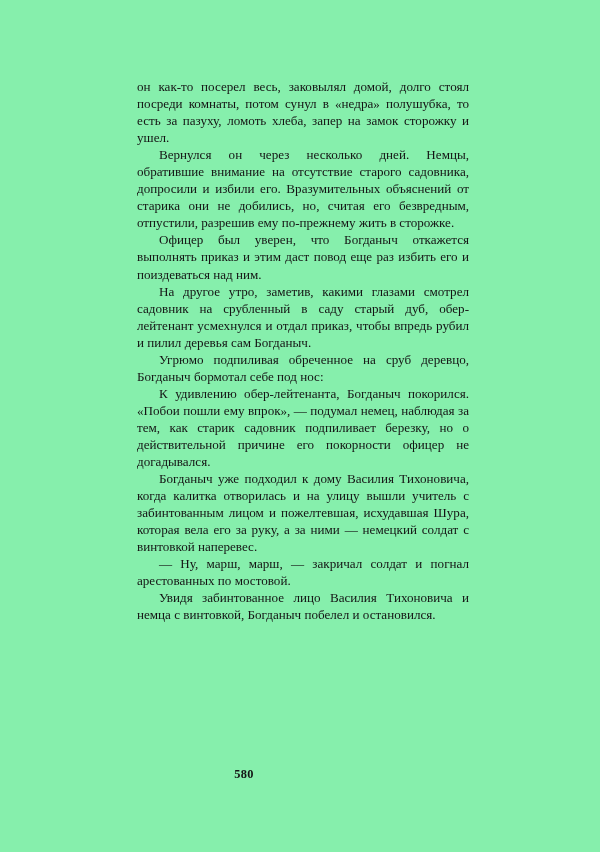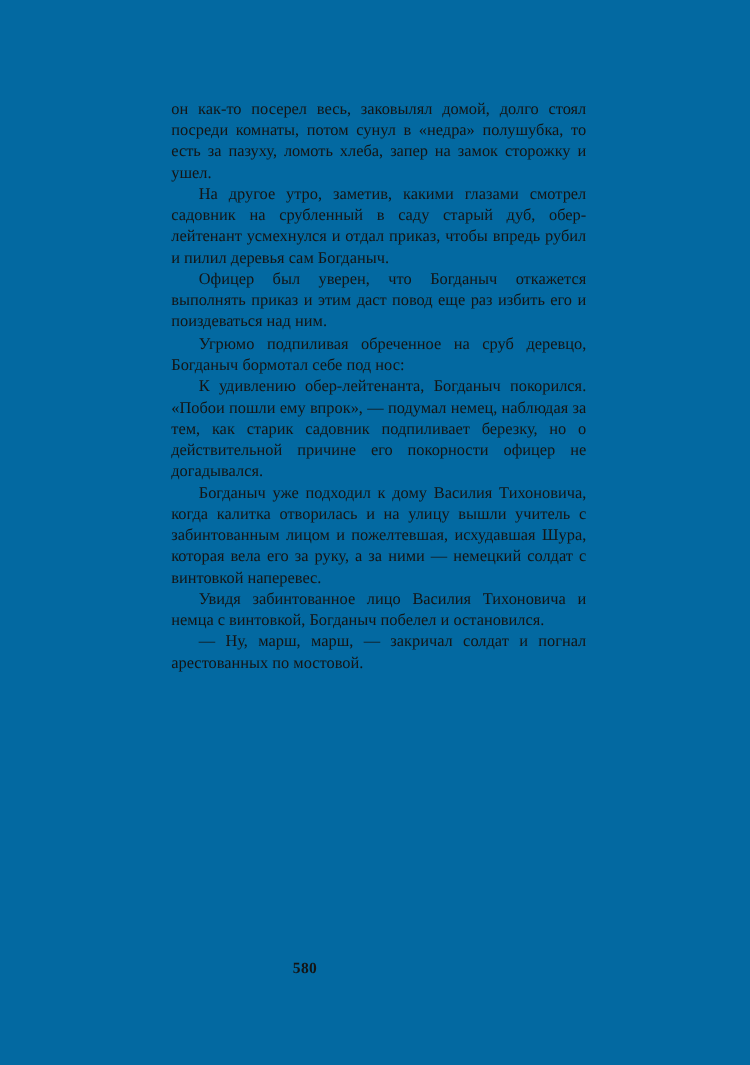--- a/index.html
+++ b/index.html
@@ -12,21 +12,21 @@
     height: 852px;
     background: #ffffff;
     font-family: "Liberation Serif", "DejaVu Serif", serif;
     color: #111111;
     overflow: hidden;
   }
   .page {
     position: relative;
     width: 600px;
     height: 852px;
-    background: #0369a1;
+    background: #86efac;
     box-sizing: border-box;
   }
   .text-block {
     position: absolute;
     left: 137px;
     top: 78px;
     width: 332px;
   }
   .para {
     margin: 0;
@@ -57,24 +57,25 @@
     color: #141414;
   }
 </style>
 </head>
 <body>
 
 <div class="page">
 
   <div class="text-block">
     <p class="para no-indent">он как-то посерел весь, заковылял домой, долго стоял посреди комнаты, потом сунул в «недра» полушубка, то есть за пазуху, ломоть хлеба, запер на замок сторожку и ушел.</p>
+    <p class="para">Вернулся он через несколько дней. Немцы, обратившие внимание на отсутствие старого садовника, допросили и избили его. Вразумительных объяснений от старика они не добились, но, считая его безвредным, отпустили, разрешив ему по-прежнему жить в сторожке.</p>
+    <p class="para">Офицер был уверен, что Богданыч откажется выполнять приказ и этим даст повод еще раз избить его и поиздеваться над ним.</p>
     <p class="para">На другое утро, заметив, какими глазами смотрел садовник на срубленный в саду старый дуб, обер-лейтенант усмехнулся и отдал приказ, чтобы впредь рубил и пилил деревья сам Богданыч.</p>
-    <p class="para">Офицер был уверен, что Богданыч откажется выполнять приказ и этим даст повод еще раз избить его и поиздеваться над ним.</p>
     <p class="para">Угрюмо подпиливая обреченное на сруб деревцо, Богданыч бормотал себе под нос:</p>
     <p class="para">К удивлению обер-лейтенанта, Богданыч покорился. «Побои пошли ему впрок», — подумал немец, наблюдая за тем, как старик садовник подпиливает березку, но о действительной причине его покорности офицер не догадывался.</p>
     <p class="para">Богданыч уже подходил к дому Василия Тихоновича, когда калитка отворилась и на улицу вышли учитель с забинтованным лицом и пожелтевшая, исхудавшая Шура, которая вела его за руку, а за ними — немецкий солдат с винтовкой наперевес.</p>
+    <p class="para">— Ну, марш, марш, — закричал солдат и погнал арестованных по мостовой.</p>
     <p class="para">Увидя забинтованное лицо Василия Тихоновича и немца с винтовкой, Богданыч побелел и остановился.</p>
-    <p class="para">— Ну, марш, марш, — закричал солдат и погнал арестованных по мостовой.</p>
   </div>
 
   <div class="page-number">580</div>
 
 </div>
 
 </body></html>

